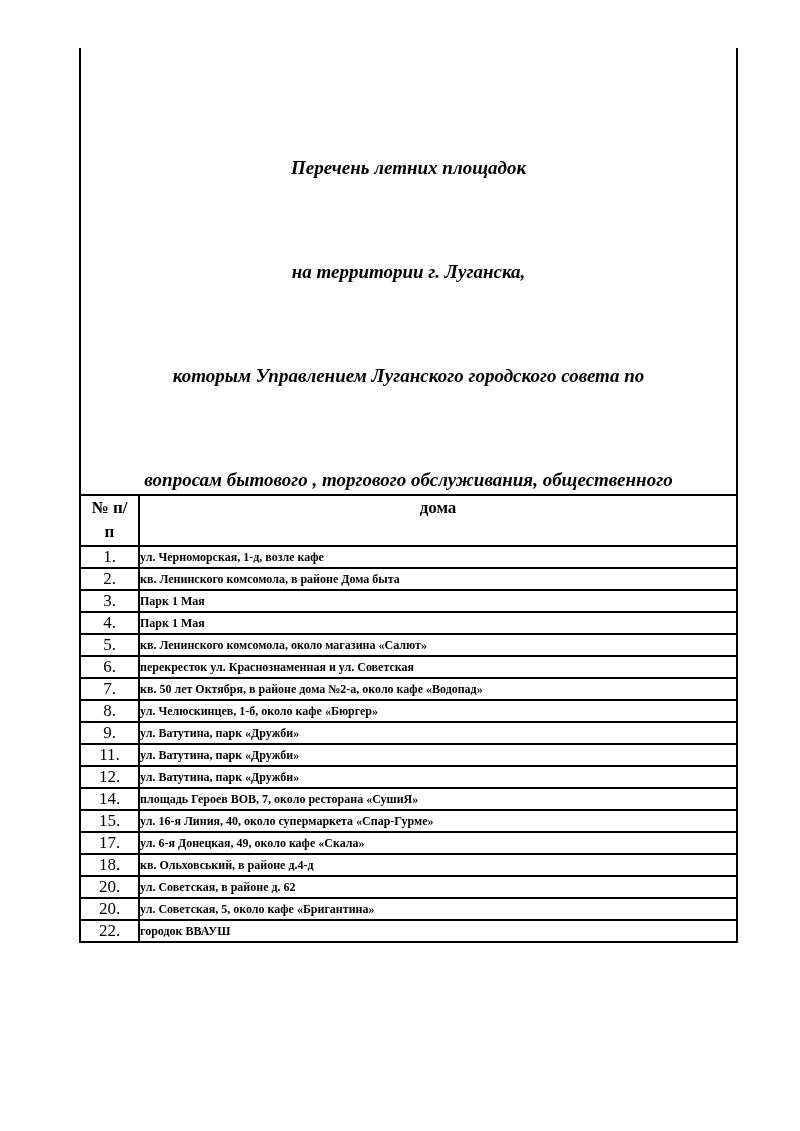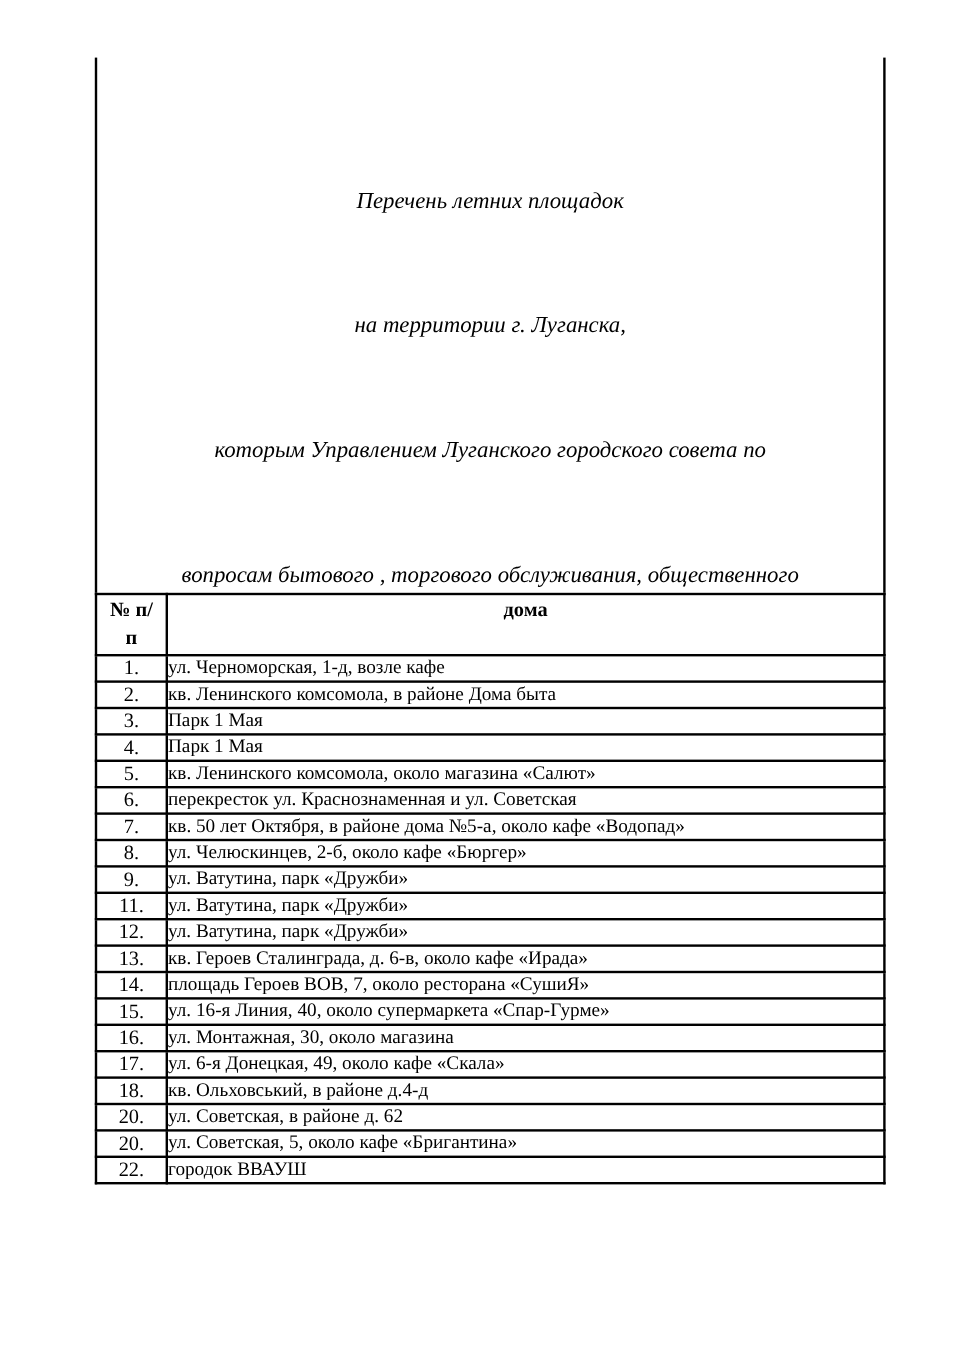--- a/index.html
+++ b/index.html
@@ -29,21 +29,21 @@
   
   .header-block {
     box-sizing: border-box;
     height: 446px;
     border-left: 2px solid #000000;
     border-right: 2px solid #000000;
     padding: 3px 8px 0 8px;
     overflow: hidden;
   }
   .title {
-    font-weight: normal;
+    font-weight: bold;
     font-style: italic;
     font-size: 19px;
     line-height: 26px;
     text-align: center;
     white-space: pre-wrap;
   }
   table.address-table {
     width: 100%;
     border-collapse: collapse;
     table-layout: fixed;
@@ -70,22 +70,22 @@
     height: 22px;
   }
   td.num-cell {
     text-align: center;
     font-weight: normal;
     font-size: 17px;
     line-height: 20px;
     vertical-align: middle;
   }
   td.addr-cell {
-    font-weight: normal;
-    font-size: 16px;
+    font-weight: bold;
+    font-size: 12px;
     line-height: 20px;
     vertical-align: middle;
     padding-left: 9px;
     white-space: nowrap;
     overflow: hidden;
   }
 </style>
 </head>
 <body>
 
@@ -148,63 +148,55 @@
             <td class="addr-cell">кв. Ленинского комсомола, около магазина «Салют»</td>
           </tr>
 
           <tr class="data-row">
             <td class="num-cell">6.</td>
             <td class="addr-cell">перекресток ул. Краснознаменная и ул. Советская</td>
           </tr>
 
           <tr class="data-row">
             <td class="num-cell">7.</td>
-            <td class="addr-cell">кв. 50 лет Октября, в районе дома №5-а, около кафе «Водопад»</td>
+            <td class="addr-cell">кв. 50 лет Октября, в районе дома №2-а, около кафе «Водопад»</td>
           </tr>
 
           <tr class="data-row">
             <td class="num-cell">8.</td>
-            <td class="addr-cell">ул. Челюскинцев, 2-б, около кафе «Бюргер»</td>
+            <td class="addr-cell">ул. Челюскинцев, 1-б, около кафе «Бюргер»</td>
           </tr>
 
           <tr class="data-row">
             <td class="num-cell">9.</td>
             <td class="addr-cell">ул. Ватутина, парк «Дружби»</td>
           </tr>
 
 
           <tr class="data-row">
             <td class="num-cell">11.</td>
             <td class="addr-cell">ул. Ватутина, парк «Дружби»</td>
           </tr>
 
           <tr class="data-row">
             <td class="num-cell">12.</td>
             <td class="addr-cell">ул. Ватутина, парк «Дружби»</td>
           </tr>
 
-          <tr class="data-row">
-            <td class="num-cell">13.</td>
-            <td class="addr-cell">кв. Героев Сталинграда, д. 6-в, около кафе «Ирада»</td>
-          </tr>
 
           <tr class="data-row">
             <td class="num-cell">14.</td>
             <td class="addr-cell">площадь Героев ВОВ, 7, около ресторана «СушиЯ»</td>
           </tr>
 
           <tr class="data-row">
             <td class="num-cell">15.</td>
             <td class="addr-cell">ул. 16-я Линия, 40, около супермаркета «Спар-Гурме»</td>
           </tr>
 
-          <tr class="data-row">
-            <td class="num-cell">16.</td>
-            <td class="addr-cell">ул. Монтажная, 30, около магазина</td>
-          </tr>
 
           <tr class="data-row">
             <td class="num-cell">17.</td>
             <td class="addr-cell">ул. 6-я Донецкая, 49, около кафе «Скала»</td>
           </tr>
 
           <tr class="data-row">
             <td class="num-cell">18.</td>
             <td class="addr-cell">кв. Ольховський, в районе д.4-д</td>
           </tr>

